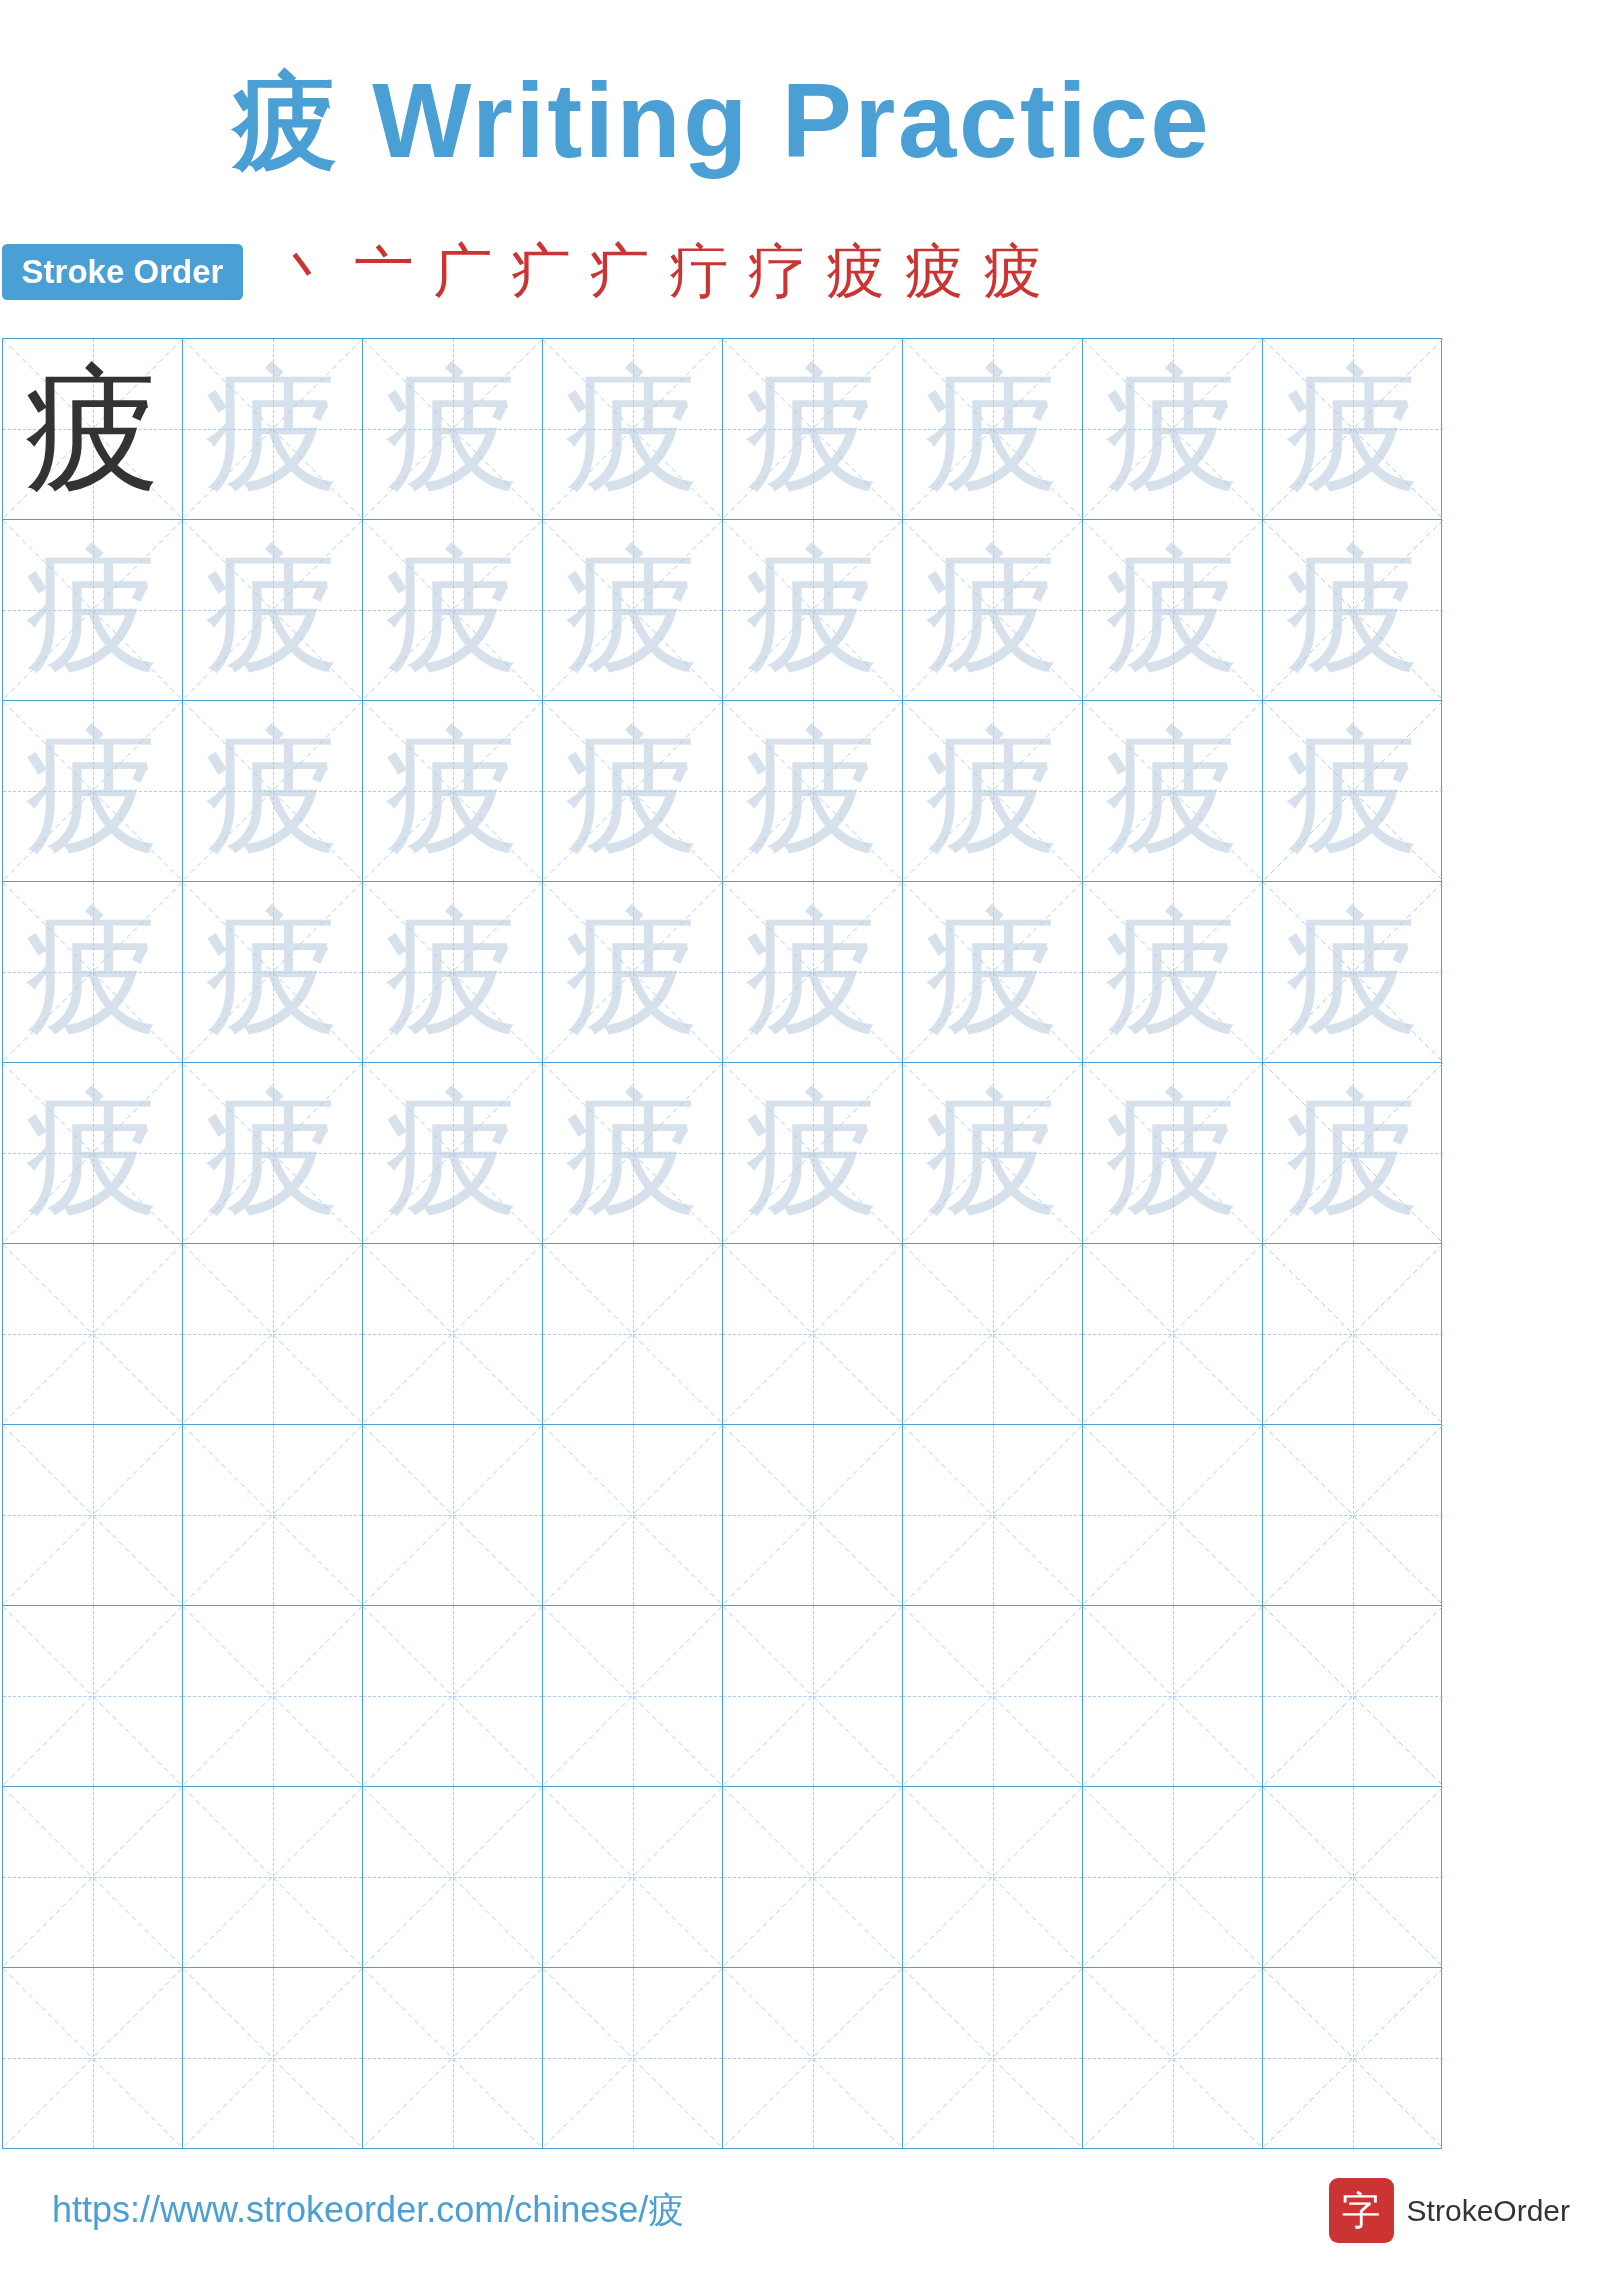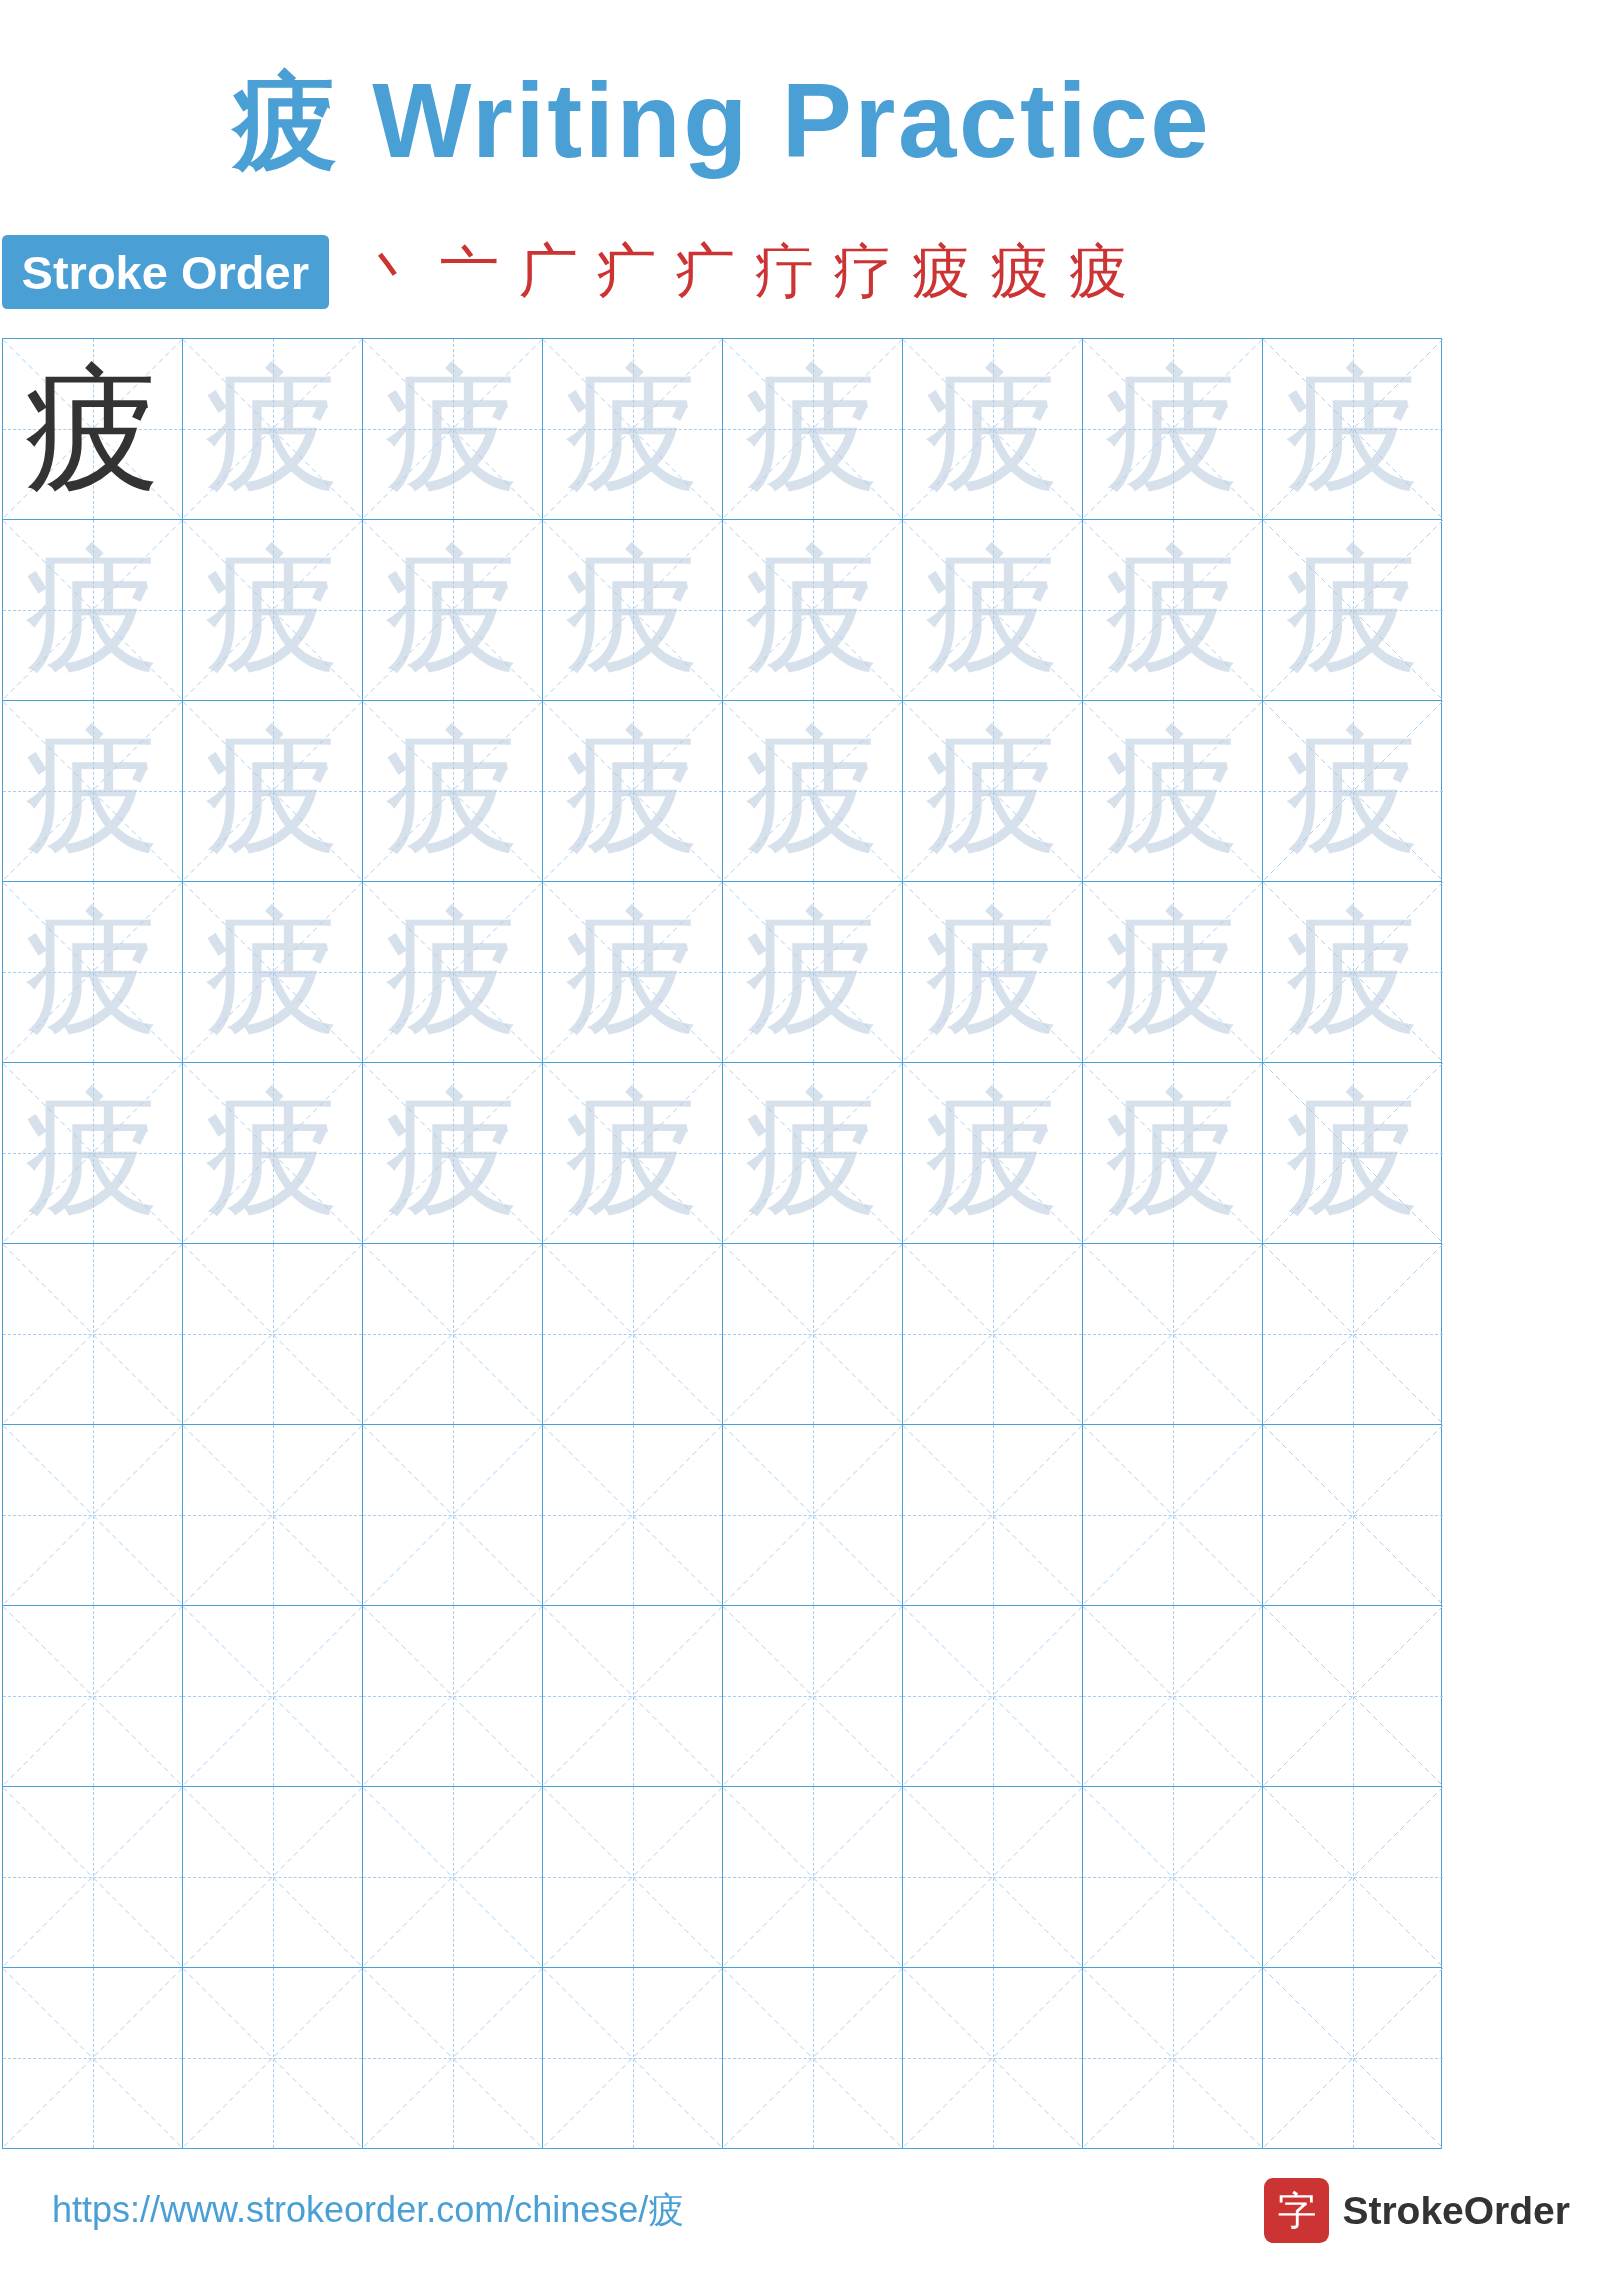--- a/index.html
+++ b/index.html
@@ -39,21 +39,21 @@
       display: flex;
       align-items: center;
       margin-top: 39px;
       margin-bottom: 26px;
       width: 1440px;
     }
 
     .stroke-order-badge {
       background: #4a9fd4;
       color: #fff;
-      font-size: 47px;
+      font-size: 33px;
       font-family: Arial, sans-serif;
       font-weight: bold;
       padding: 9.2px 19.6px;
       border-radius: 5.2px;
       margin-right: 33px;
       white-space: nowrap;
       text-align: right;
     }
 
     .stroke-sequence {
@@ -178,23 +178,23 @@
       border-radius: 9.2px;
       display: flex;
       align-items: center;
       justify-content: center;
       font-size: 39px;
       color: #fff;
       font-family: serif;
     }
 
     .footer-brand-text {
-      font-size: 39px;
+      font-size: 30px;
       font-family: Arial, sans-serif;
-      font-weight: bold;
+      font-weight: normal;
       color: #333;
       text-align: center;
     }
   </style>
 </head>
 <body>
 
 <div class="page">
 
   <div class="title">

